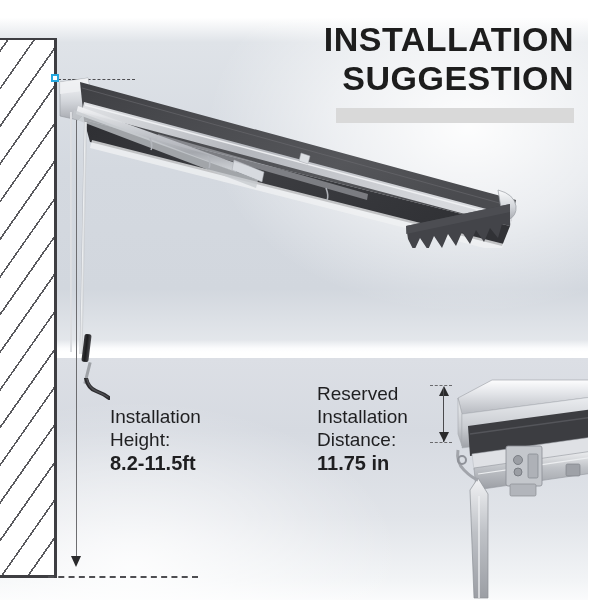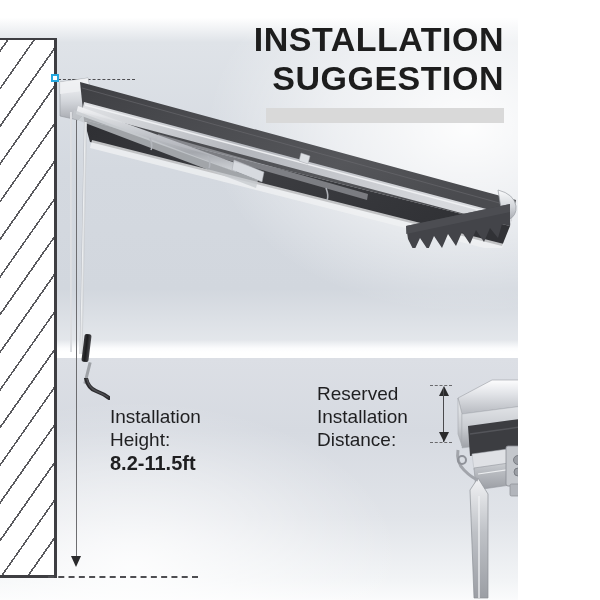--- a/index.html
+++ b/index.html
@@ -7,21 +7,21 @@
     margin: 0;
     padding: 0;
     background: #ffffff;
   }
   body {
     font-family: "Liberation Sans", sans-serif;
     -webkit-font-smoothing: antialiased;
   }
   #stage {
     position: relative;
-    width: 518px;
+    width: 588px;
     height: 600px;
     overflow: hidden;
     background: #ffffff;
   }
 
   
   .bg-top {
     position: absolute;
     left: 0; top: 0; width: 600px; height: 352px;
     background:
@@ -379,20 +379,21 @@
   <div class="label-block" id="height-label">
     <div class="label-regular">Installation</div>
     <div class="label-regular">Height:</div>
     <div class="label-bold">8.2-11.5ft</div>
   </div>
 
   <div class="label-block" id="distance-label">
     <div class="label-regular">Reserved</div>
     <div class="label-regular">Installation</div>
     <div class="label-regular">Distance:</div>
+    <div class="label-bold">11.75 in</div>
   </div>
 
   <div class="rd-tick-top"></div>
   <div class="rd-arrow-up"></div>
   <div class="rd-line"></div>
   <div class="rd-arrow-dn"></div>
   <div class="rd-tick-bot"></div>
 
   <div class="detail">
     <svg width="152" height="232" viewBox="0 0 152 232" xmlns="http://www.w3.org/2000/svg">

